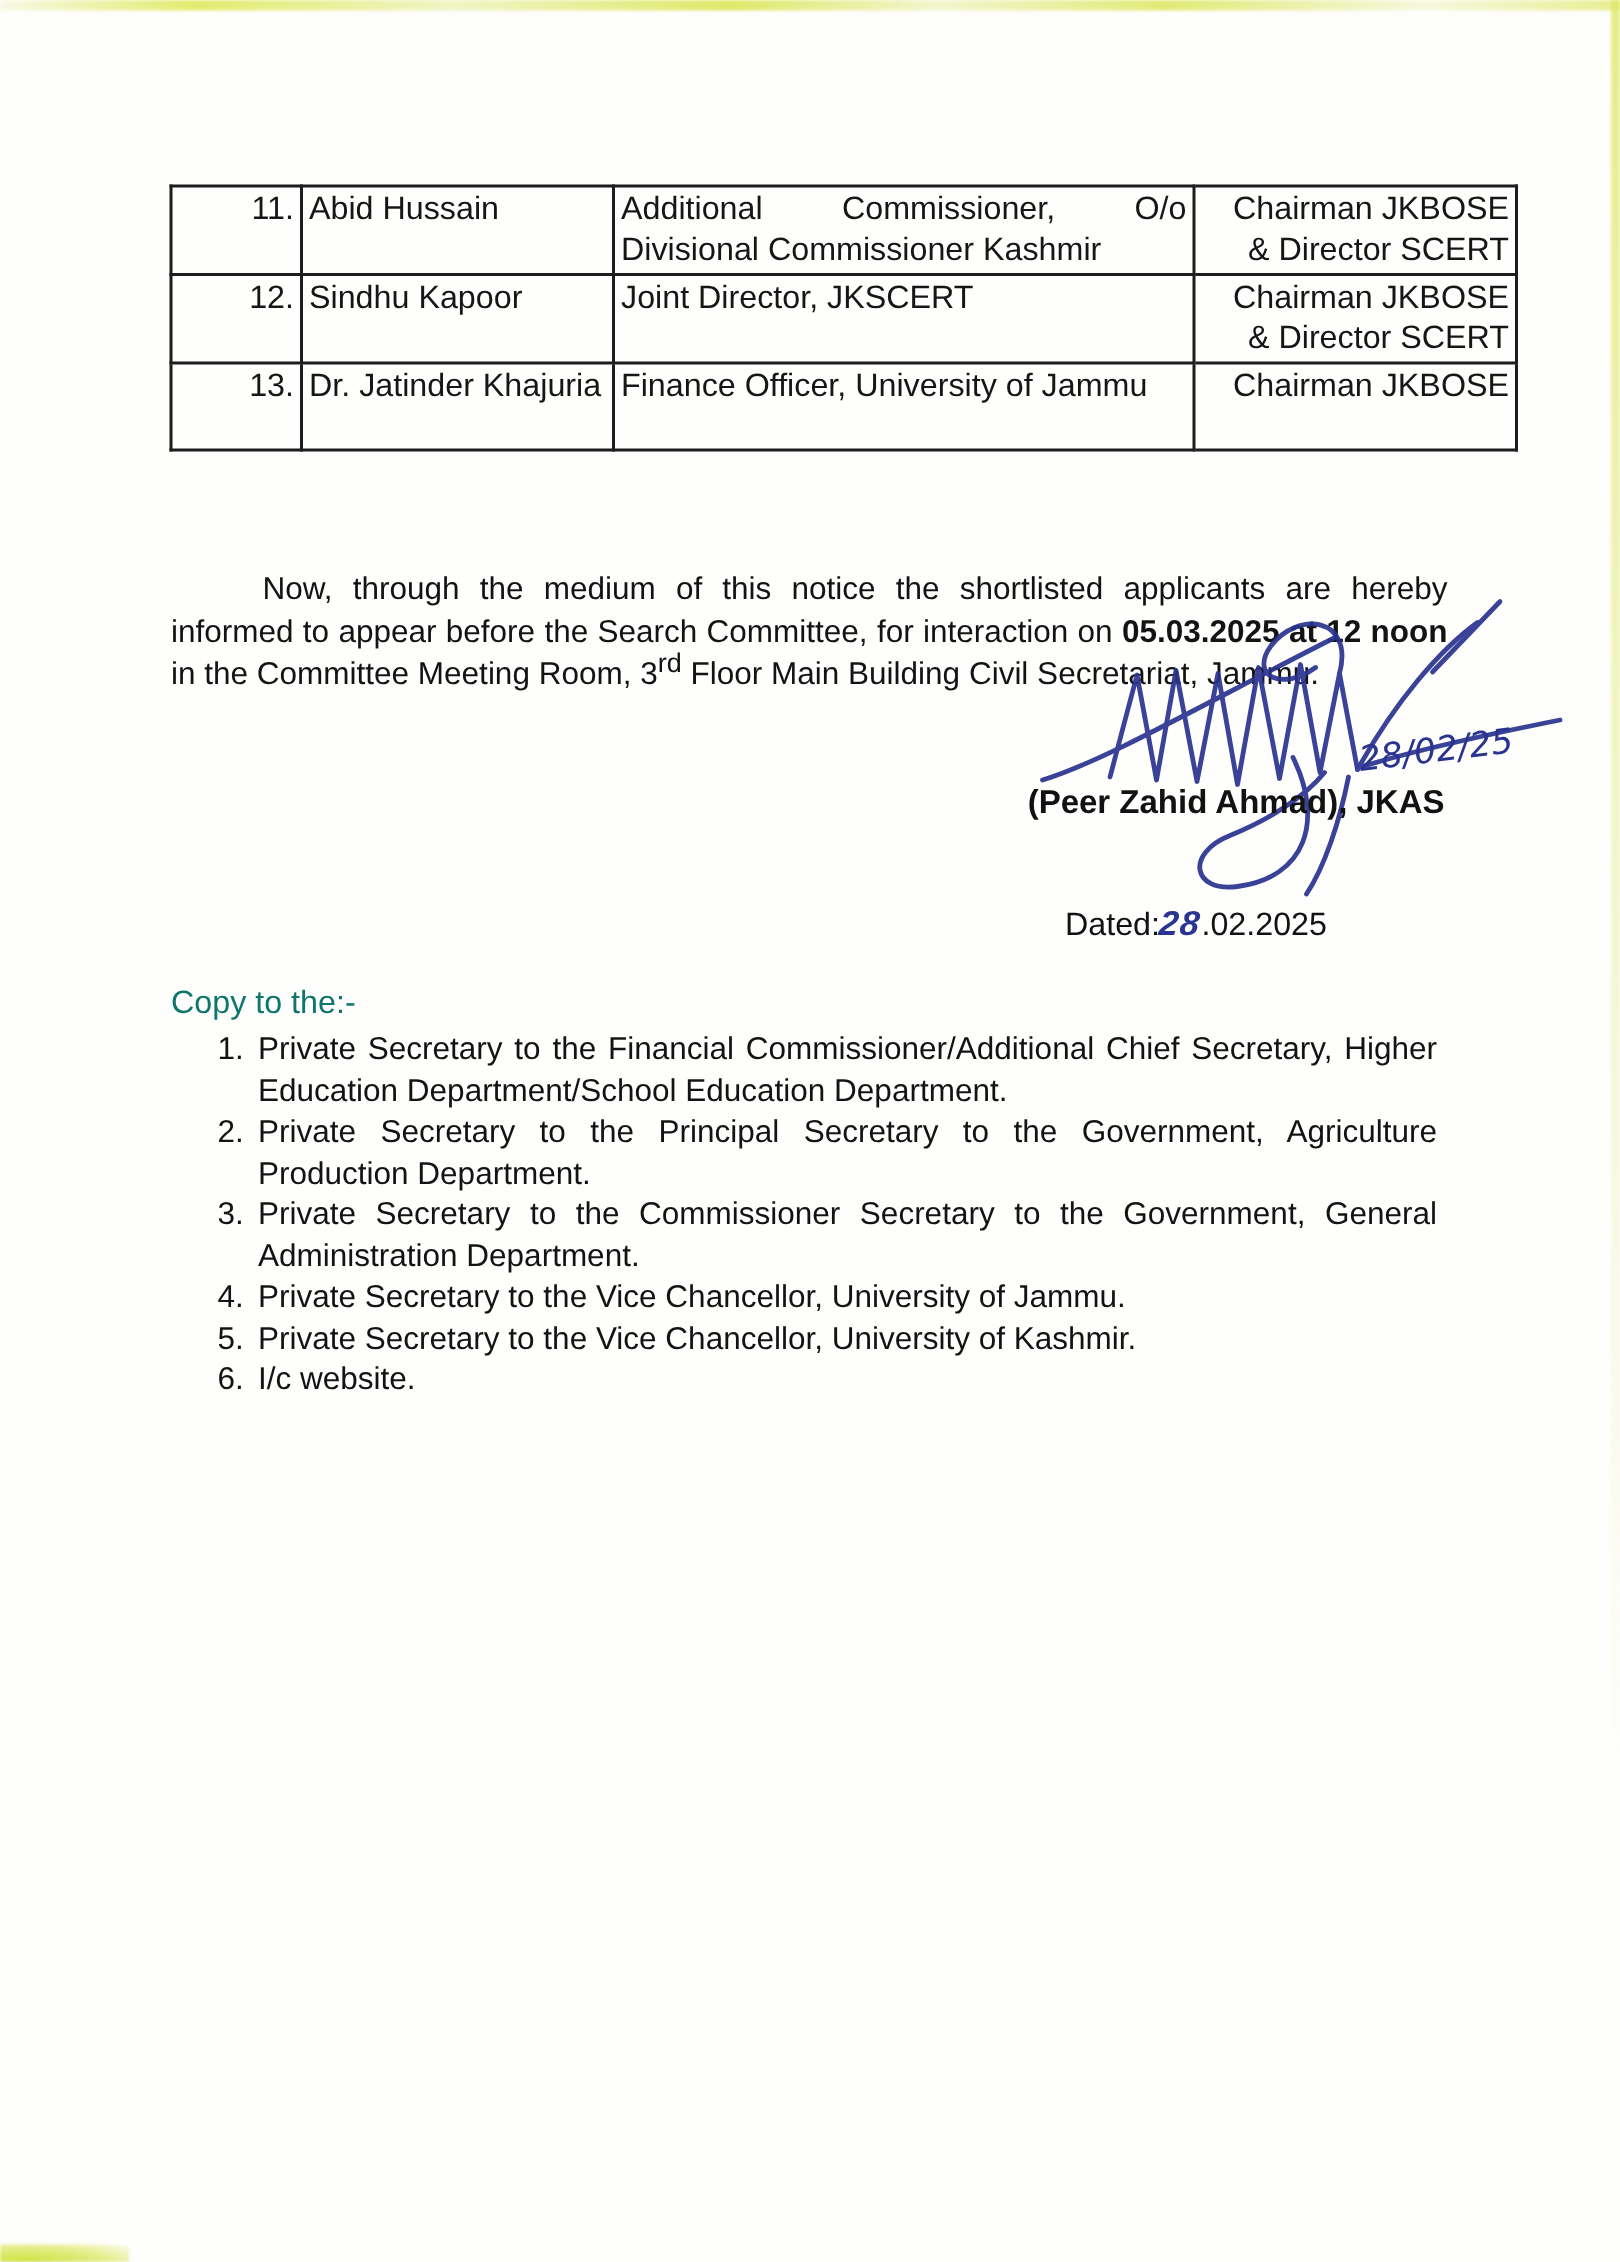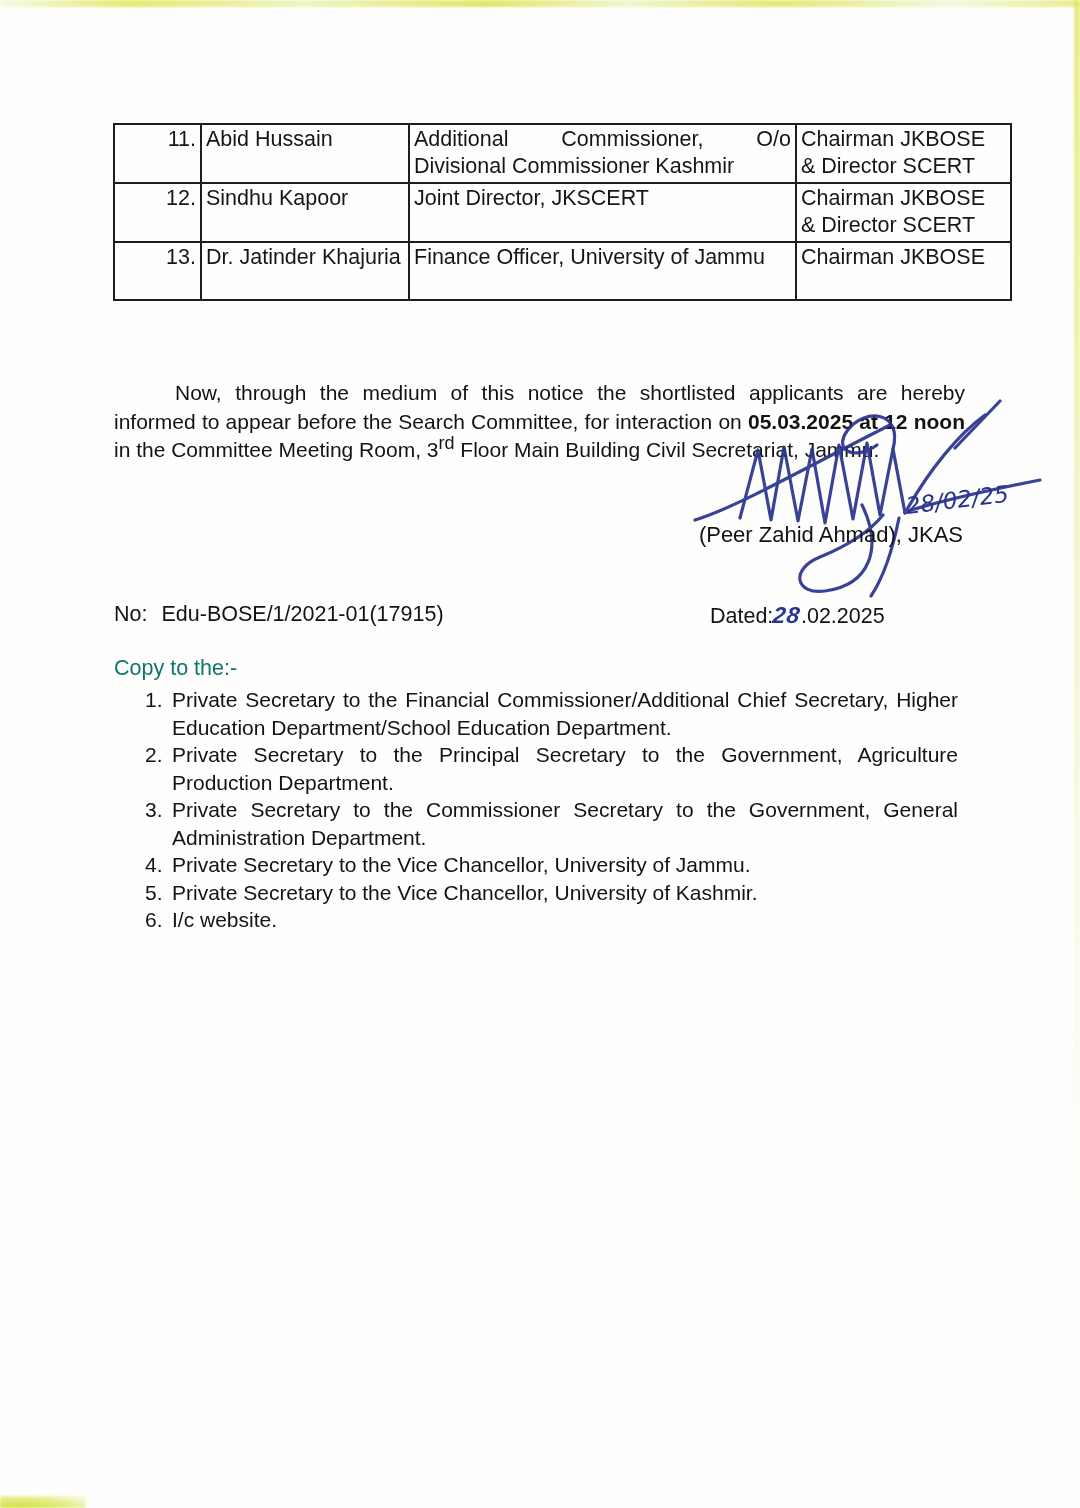--- a/index.html
+++ b/index.html
@@ -34,39 +34,39 @@
     font-size:21.5px;line-height:27px;font-weight:500;
   }
   table.committee td{
     border:2px solid #1d1d1d;vertical-align:top;padding:1px 4px 2px 4px;
     overflow:hidden;
     margin-left:23px;
   }
   td.c-sno{width:77px;text-align:right;padding-right:7px;}
   td.c-name{width:198px;text-align:justify;}
   td.c-desig{width:377px;text-align:justify;}
-  td.c-role{width:205px;}
+  td.c-role{width:205px;text-align:right;}
   tr.r1{height:55px;} tr.r2{height:57px;padding-left:24px;} tr.r3{height:58px;} tr.r4{height:53px;}
   .role-line{display:block;}
   
   .notice{
     position:absolute;left:114px;top:379px;width:851px;
     font-size:21px;line-height:28.6px;text-align:justify;
     margin:0;text-indent:61px;color:#131313;
   }
   .notice b{font-weight:bold;}
   .notice sup{font-size:18px;line-height:0;}
   
   .ink{
     position:absolute;left:655px;top:393px;width:392px;height:212px;
     pointer-events:none;
   }
   .sig-block{
     position:absolute;right:117px;top:521px;width:480px;
-    text-align:right;font-weight:normal;font-size:22px;line-height:27.5px;
+    text-align:right;font-weight:bold;font-size:22px;line-height:27.5px;
     color:#121212;
   }
   
   .ref-line{position:absolute;left:114px;top:602px;width:851px;font-size:21.5px;color:#131313;}
   .ref-no .lbl{margin-right:14px;}
   .dated{position:absolute;left:596px;top:0;}
   .hand-day{
     display:inline-block;color:#2a3492;font-weight:bold;font-style:italic;
     transform:skewX(-7deg);font-size:23px;letter-spacing:1px;
   }
@@ -132,21 +132,20 @@
       <path d="M 244,125 C 238,155 228,185 216,203"></path>
     </g>
     <text x="252" y="121" transform="rotate(-7 252 121)" font-size="23" font-style="italic" font-family="DejaVu Sans, sans-serif" fill="#2a3390">28/02/25</text>
   </svg>
 
   <div class="sig-block">
     <div>(Peer Zahid Ahmad), JKAS</div>
   </div>
 
   <div class="ref-line">
-    <span class="ref-no"><span class="lbl">No:</span><span>Edu-BOSE/1/2021-01(17915)</span></span>
     <span class="dated"><span>Dated:</span><span class="hand-day">28</span><span>.02.2025</span></span>
   </div>
 
   <div class="copy-head">Copy to the:-</div>
   <div class="copy-list">
     <div class="copy-item">
       <span class="num">1.</span>
       <span class="txt">Private Secretary to the Financial Commissioner/Additional Chief Secretary, Higher Education Department/School Education Department.</span>
     </div>
     <div class="copy-item">

